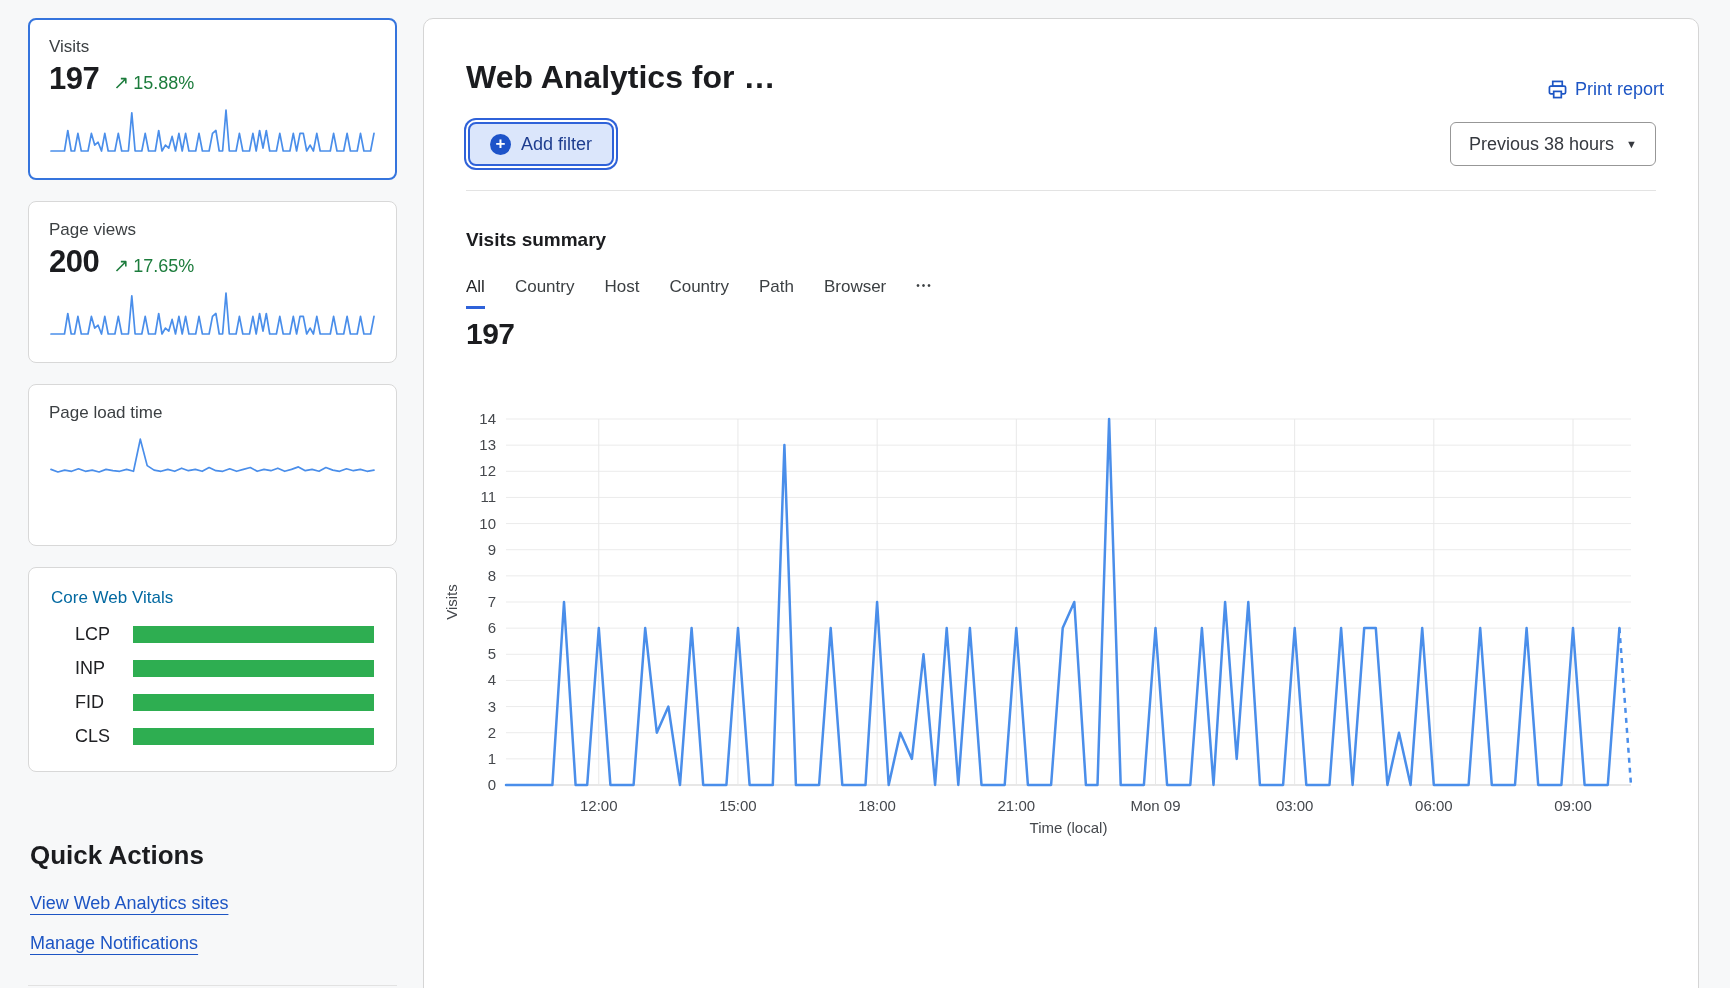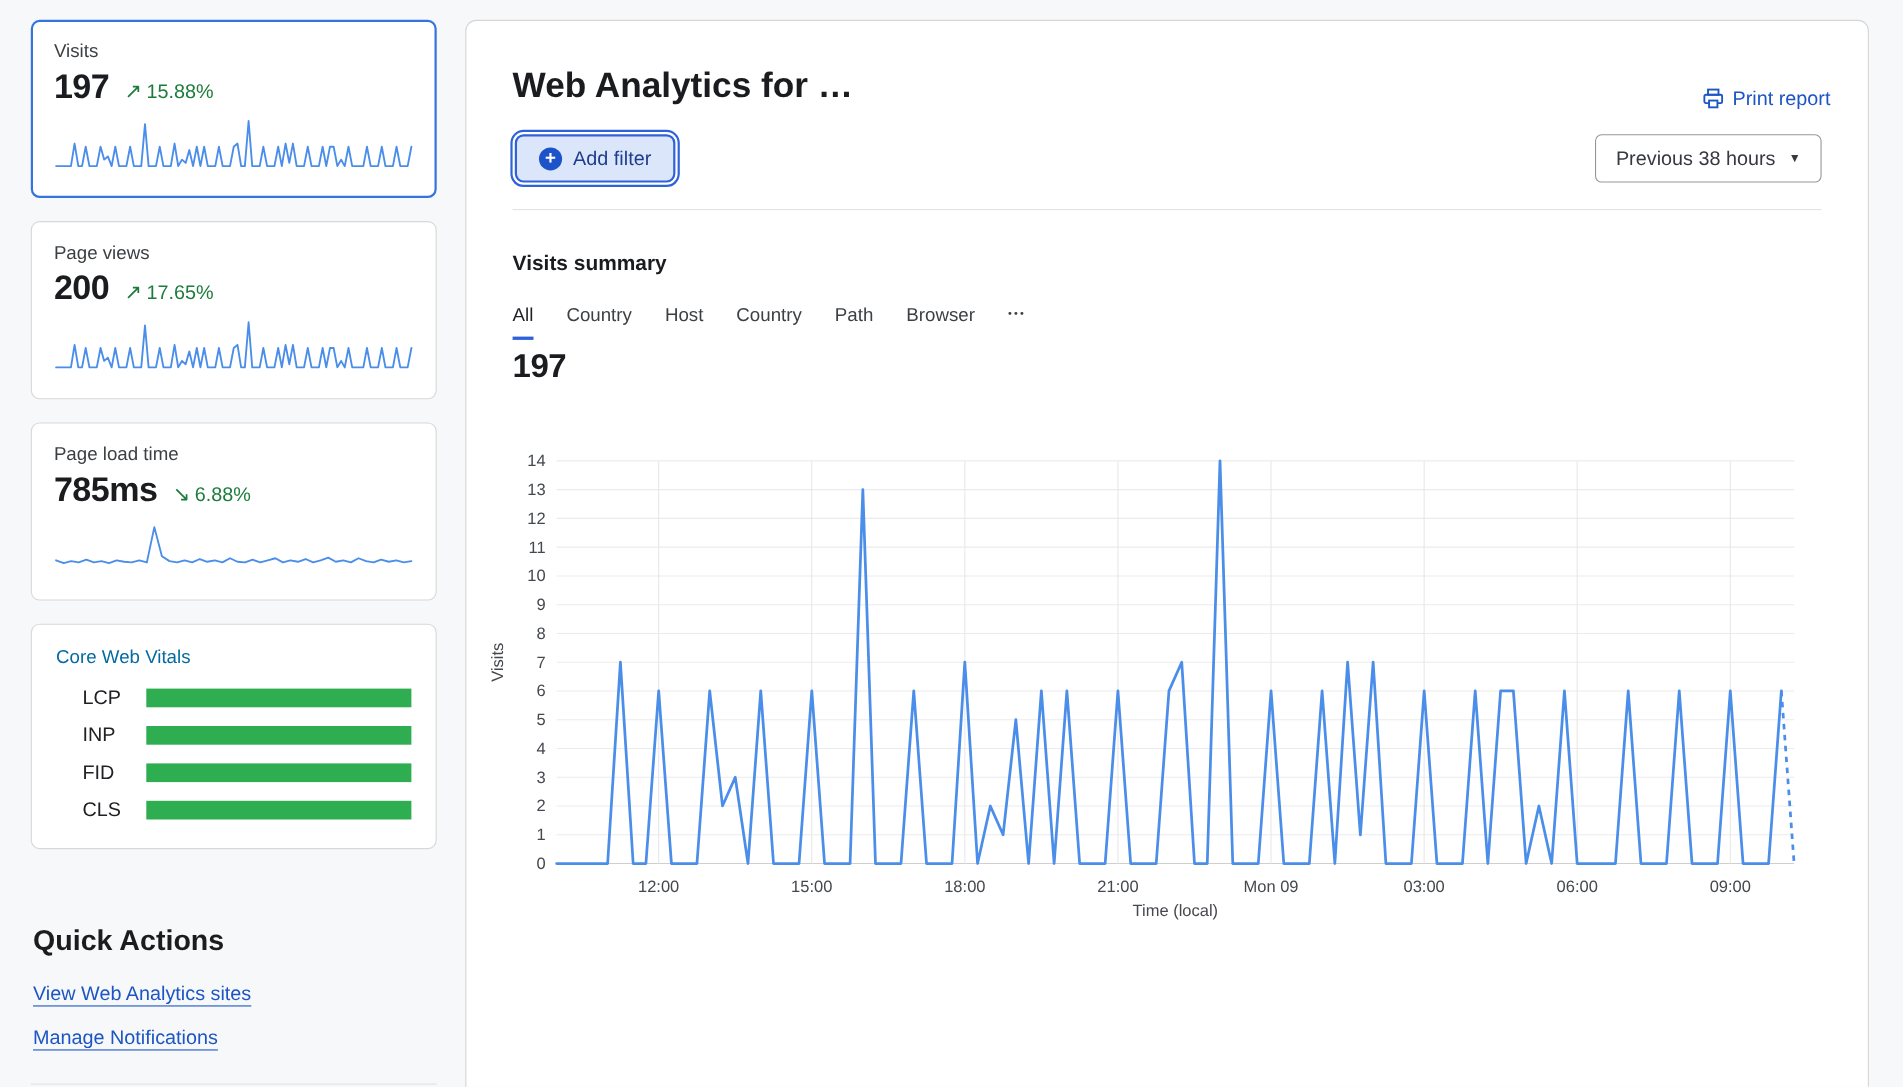--- a/index.html
+++ b/index.html
@@ -91,26 +91,20 @@
        <span class="delta">
          <span class="arr">↗</span><span>17.65%</span>
        </span>
      </div>
           <svg width="327" height="46">
             <polyline points="2.0,44.0 5.4,44.0 8.7,44.0 12.1,44.0 15.5,44.0 18.8,23.5 22.2,44.0 25.6,44.0 28.9,26.4 32.3,44.0 35.6,44.0 39.0,44.0 42.4,26.4 45.7,38.1 49.1,35.2 52.5,44.0 55.8,26.4 59.2,44.0 62.6,44.0 65.9,44.0 69.3,26.4 72.7,44.0 76.0,44.0 79.4,44.0 82.8,5.9 86.1,44.0 89.5,44.0 92.8,44.0 96.2,26.4 99.6,44.0 102.9,44.0 106.3,44.0 109.7,23.5 113.0,44.0 116.4,38.1 119.8,41.1 123.1,29.4 126.5,44.0 129.9,26.4 133.2,44.0 136.6,26.4 139.9,44.0 143.3,44.0 146.7,44.0 150.0,26.4 153.4,44.0 156.8,44.0 160.1,44.0 163.5,26.4 166.9,23.5 170.2,44.0 173.6,44.0 177.0,3.0 180.3,44.0 183.7,44.0 187.1,44.0 190.4,26.4 193.8,44.0 197.1,44.0 200.5,44.0 203.9,26.4 207.2,44.0 210.6,23.5 214.0,41.1 217.3,23.5 220.7,44.0 224.1,44.0 227.4,44.0 230.8,26.4 234.2,44.0 237.5,44.0 240.9,44.0 244.3,26.4 247.6,44.0 251.0,26.4 254.3,26.4 257.7,44.0 261.1,38.1 264.4,44.0 267.8,26.4 271.2,44.0 274.5,44.0 277.9,44.0 281.3,44.0 284.6,26.4 288.0,44.0 291.4,44.0 294.7,44.0 298.1,26.4 301.4,44.0 304.8,44.0 308.2,44.0 311.5,26.4 314.9,44.0 318.3,44.0 321.6,44.0 325.0,26.4" fill="none" stroke="#4a8eea" stroke-width="1.7" stroke-linejoin="round" stroke-linecap="round"></polyline>
           </svg>
         </div>
         <div class="mcard">
           <div class="t">Page load time</div>
-     <div class="vrow">
-       <span class="v">785ms</span>
-       <span class="delta">
-         <span class="arr">↘</span><span>6.88%</span>
-       </span>
-     </div>
           <svg width="327" height="46">
             <polyline points="2.0,36.4 8.9,39.0 15.7,37.1 22.6,38.3 29.5,35.8 36.4,38.3 43.2,37.1 50.1,39.0 57.0,36.4 63.9,37.7 70.7,38.3 77.6,36.4 84.5,38.3 91.3,6.2 98.2,32.6 105.1,37.1 112.0,38.3 118.8,36.4 125.7,38.3 132.6,35.2 139.4,37.7 146.3,36.4 153.2,38.3 160.1,34.5 166.9,37.7 173.8,38.3 180.7,35.8 187.6,38.3 194.4,36.4 201.3,34.5 208.2,38.3 215.0,36.4 221.9,37.7 228.8,35.2 235.7,38.3 242.5,36.4 249.4,33.9 256.3,37.7 263.1,36.4 270.0,38.3 276.9,34.5 283.8,37.1 290.6,38.3 297.5,35.8 304.4,37.7 311.3,36.4 318.1,38.3 325.0,37.1" fill="none" stroke="#4a8eea" stroke-width="1.7" stroke-linejoin="round" stroke-linecap="round"></polyline>
           </svg>
         </div>
       </div>
 
     <div class="cwv">
       <div class="t">Core Web Vitals</div>
       <div id="cwv-rows">
           <div class="cwv-row">

